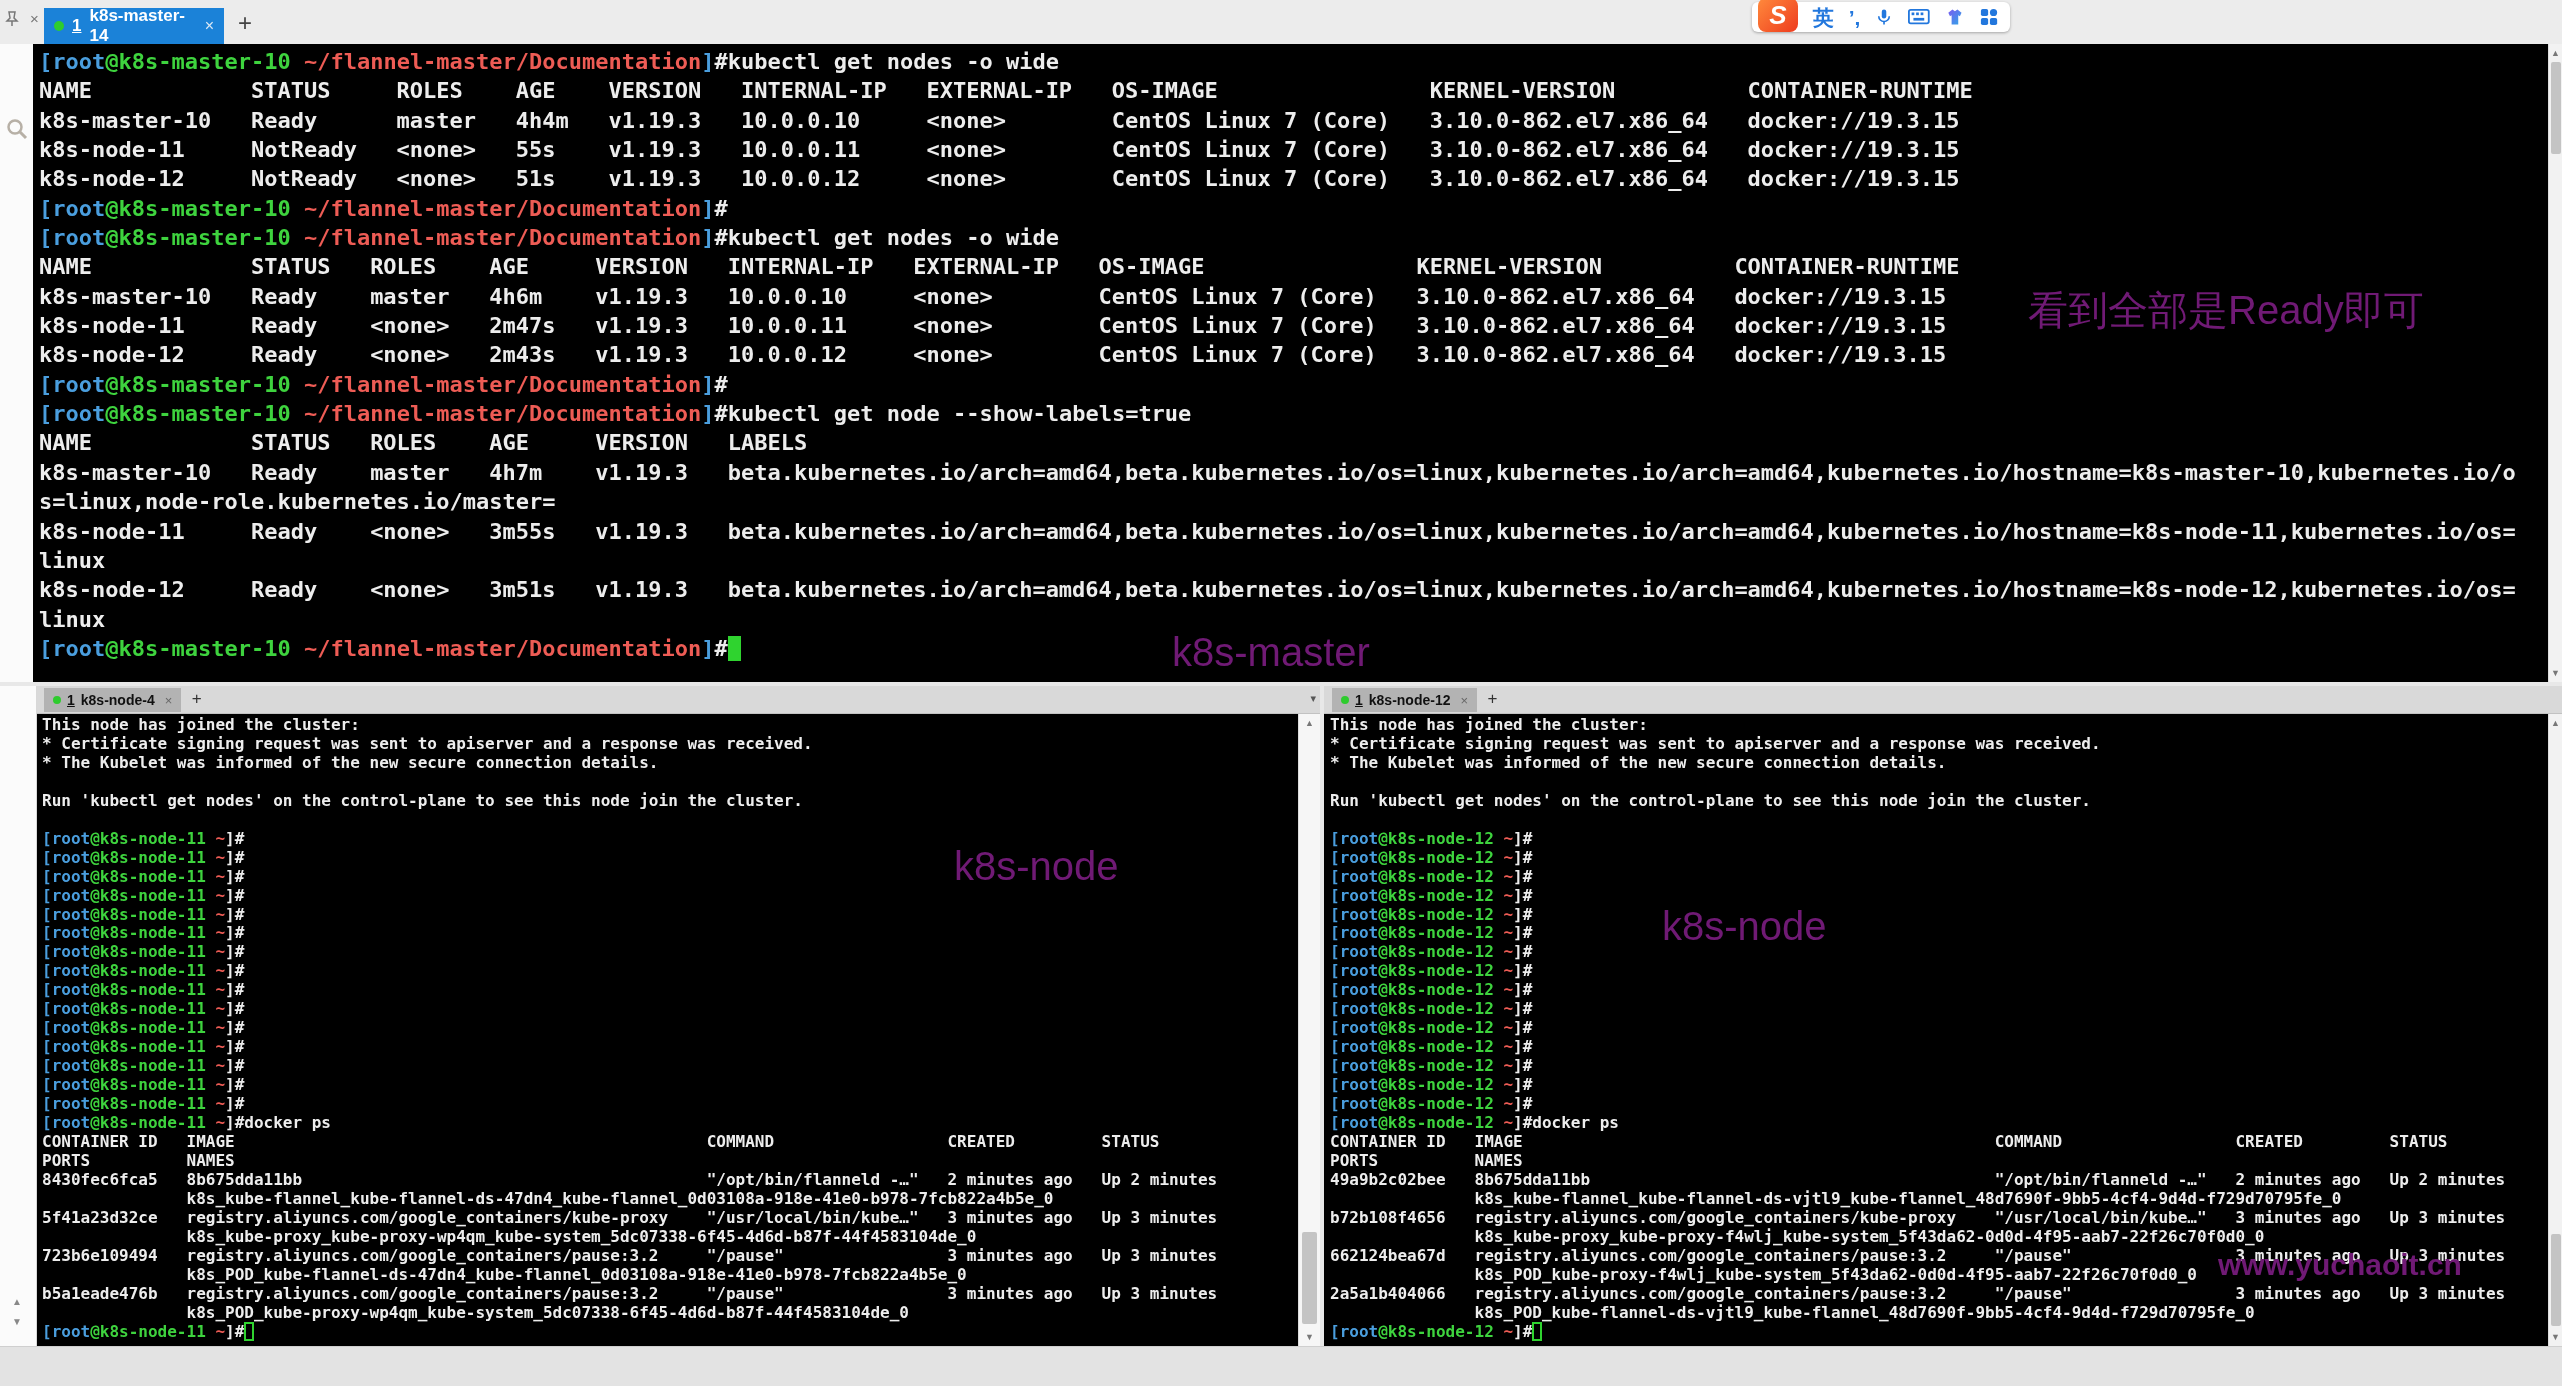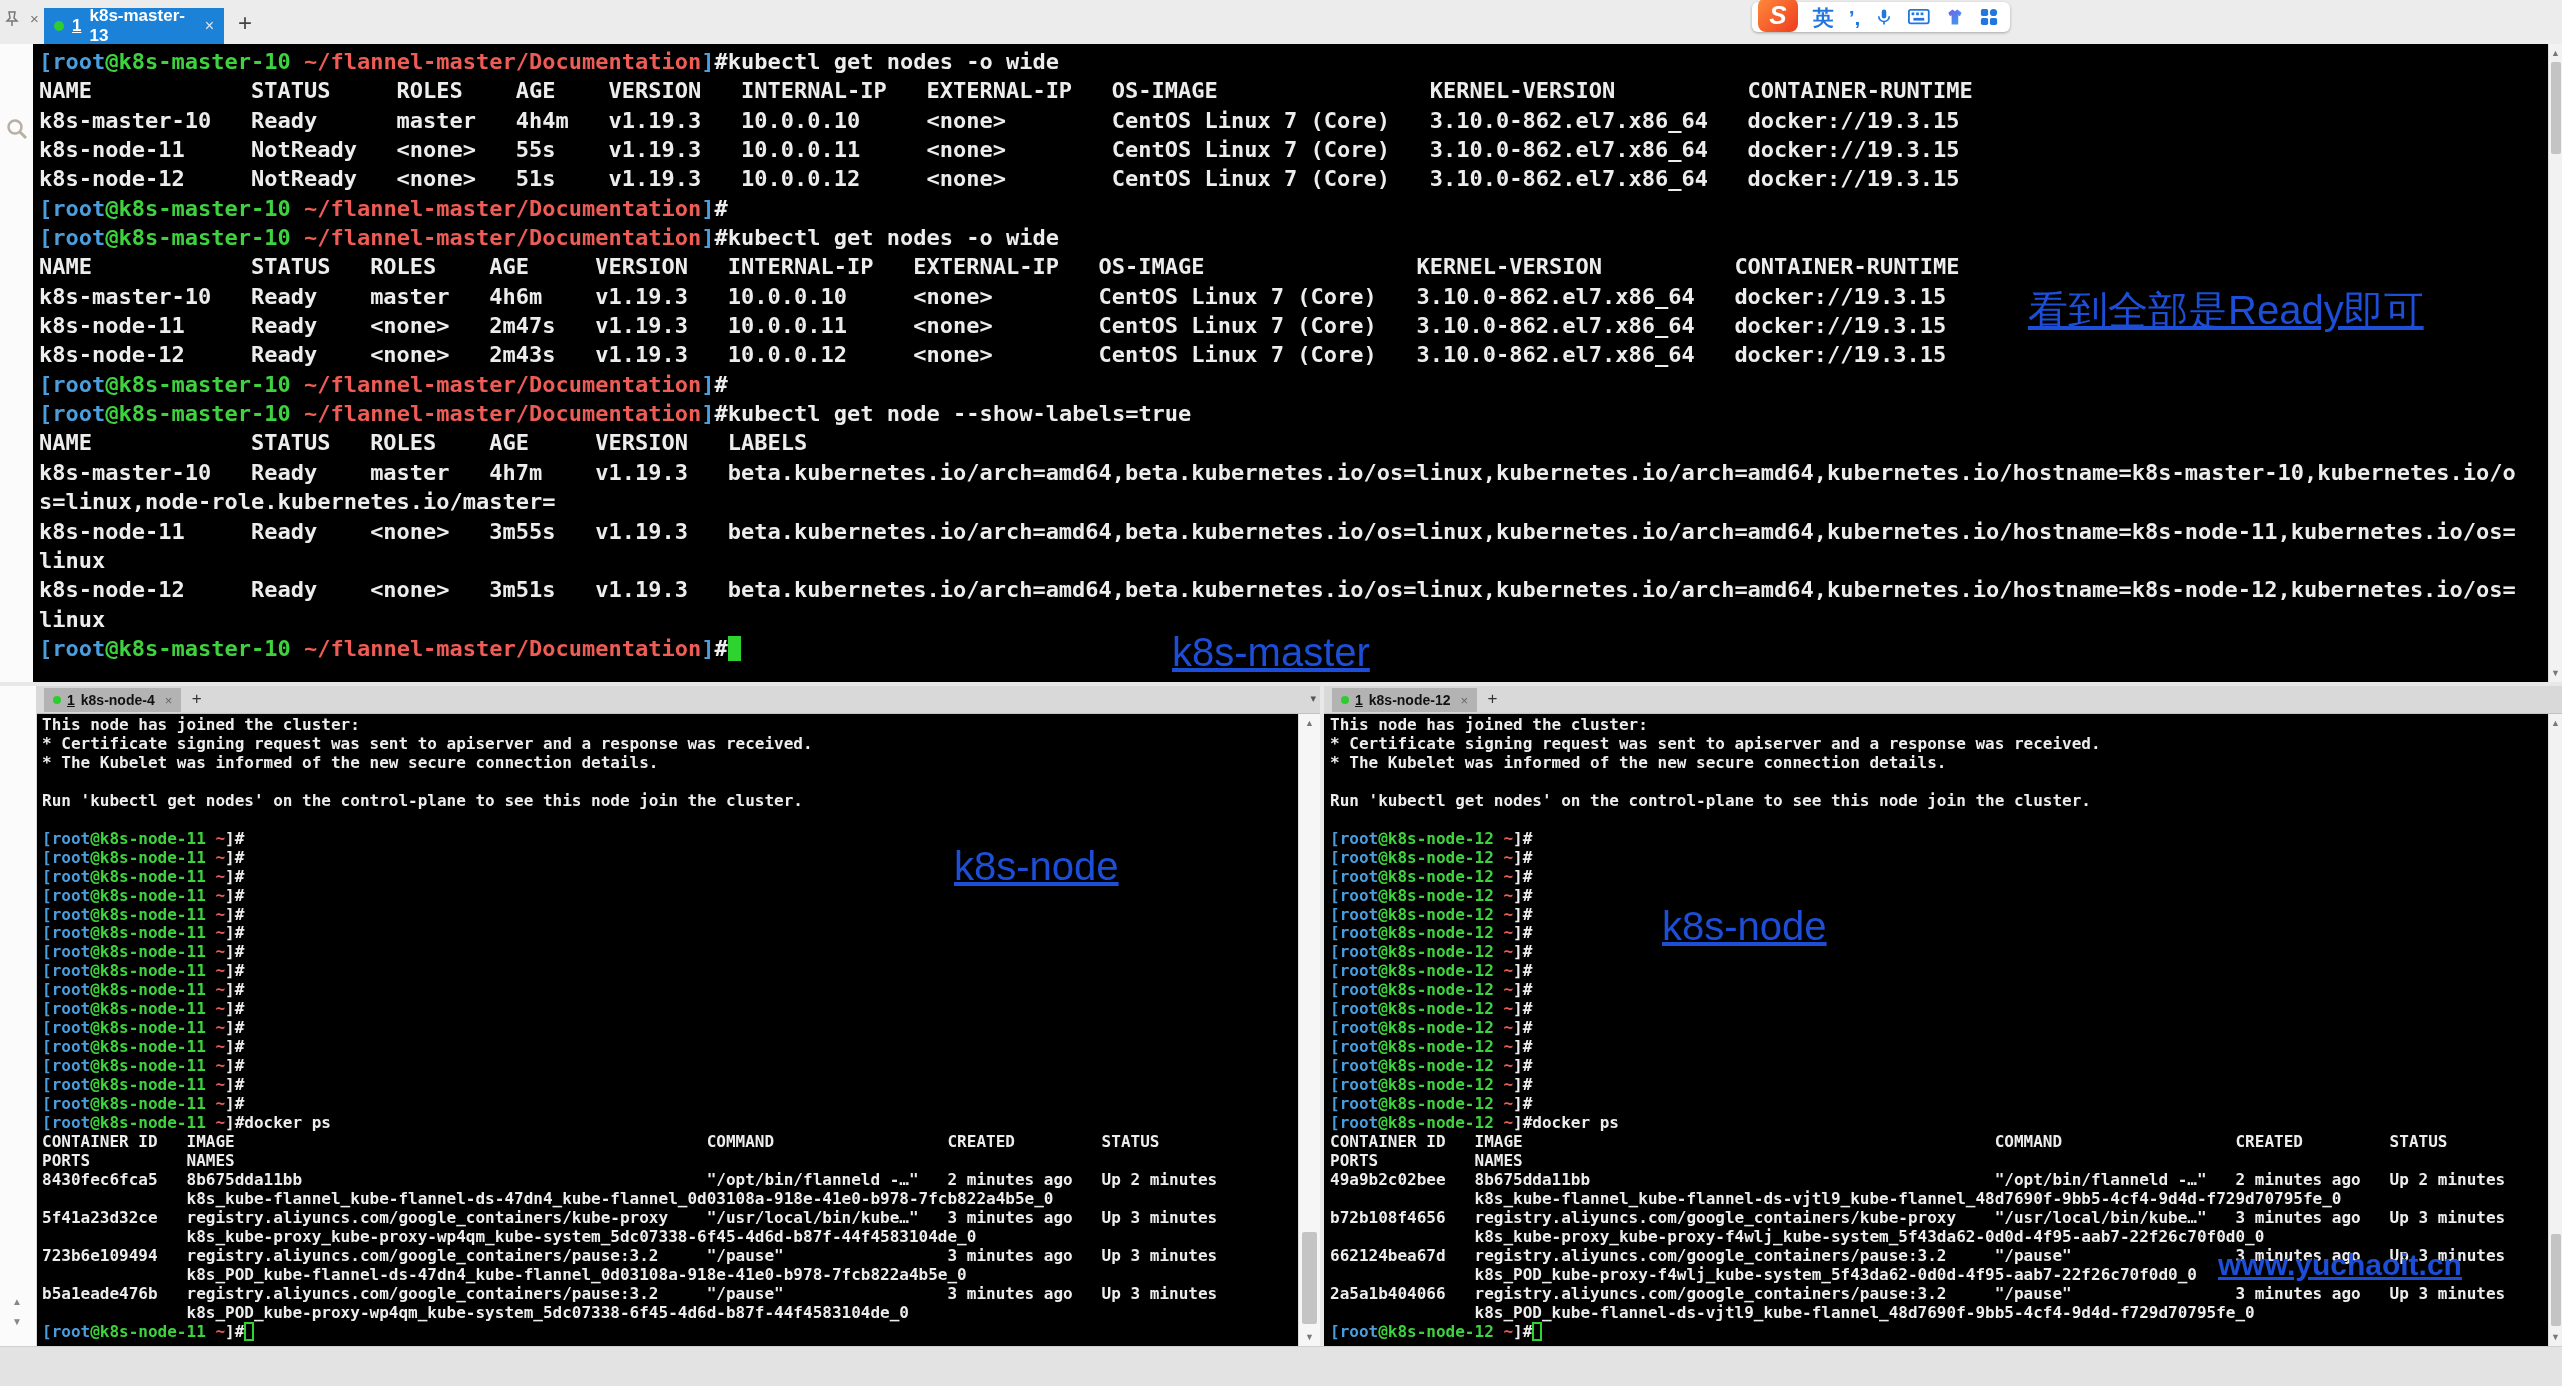--- a/index.html
+++ b/index.html
@@ -51,21 +51,21 @@
   .thumb{position:absolute;background:#c4c4c4;border-radius:2px;}
   .vs-top{left:2548px;top:44px;width:14px;height:638px;}
   .vs-top .thumb{left:2px;top:18px;width:10px;height:92px;}
   .vs-bl{left:1298px;top:714px;width:22px;height:632px;background:#f6f6f6;}
   .vs-bl .thumb{left:3px;bottom:22px;width:15px;height:92px;}
   .vs-br{left:2548px;top:714px;width:14px;height:632px;}
   .vs-br .thumb{left:2px;bottom:20px;width:10px;height:92px;}
   .bottom-strip{position:absolute;left:0;top:1346px;width:2562px;height:40px;background:#e3e3e3;border-top:1px solid #cfcfcf;}
   .gb-ar{position:absolute;left:2px;width:30px;text-align:center;font-size:10px;color:#888;}
   
-  .ann{position:absolute;color:#1d4ed8;z-index:50;white-space:nowrap;font-family:"Liberation Sans",sans-serif;text-decoration:underline;}
+  .ann{position:absolute;color:#701a75;z-index:50;white-space:nowrap;font-family:"Liberation Sans",sans-serif;}
   .a-ready{left:2028px;top:283px;font-size:40px;}
   .a-master{left:1172px;top:630px;font-size:40px;}
   .a-node-l{left:954px;top:844px;font-size:40px;}
   .a-node-r{left:1662px;top:904px;font-size:40px;}
   .a-wm{left:2218px;top:1248px;font-size:30px;font-weight:bold;}
 </style>
 </head>
 <body>
 
 <div class="screen">
@@ -73,21 +73,21 @@
   <div class="topbar">
     <div class="panel-icons">
       <svg width="16" height="16" viewBox="0 0 16 16">
         <path d="M5 1h6l-1 6 3 3H3l3-3z M8 10v5" stroke="#777" stroke-width="1.5" fill="none"></path>
       </svg>
       <span style="font-size:15px;">×</span>
     </div>
     <div class="tab-active">
       <span class="dot"></span>
       <span class="tnum">1</span>
-      <span>k8s-master-13</span>
+      <span>k8s-master-14</span>
       <span class="tab-x">×</span>
     </div>
     <div class="plus-top">+</div>
 
     <div class="ime">
       <div class="sogou">S</div>
       <span class="ime-txt">英</span>
       <span class="ime-txt">’,</span>
       <svg width="20" height="22" viewBox="0 0 24 24">
         <rect x="9" y="2" width="6" height="12" rx="3" fill="#2277dd"></rect>

